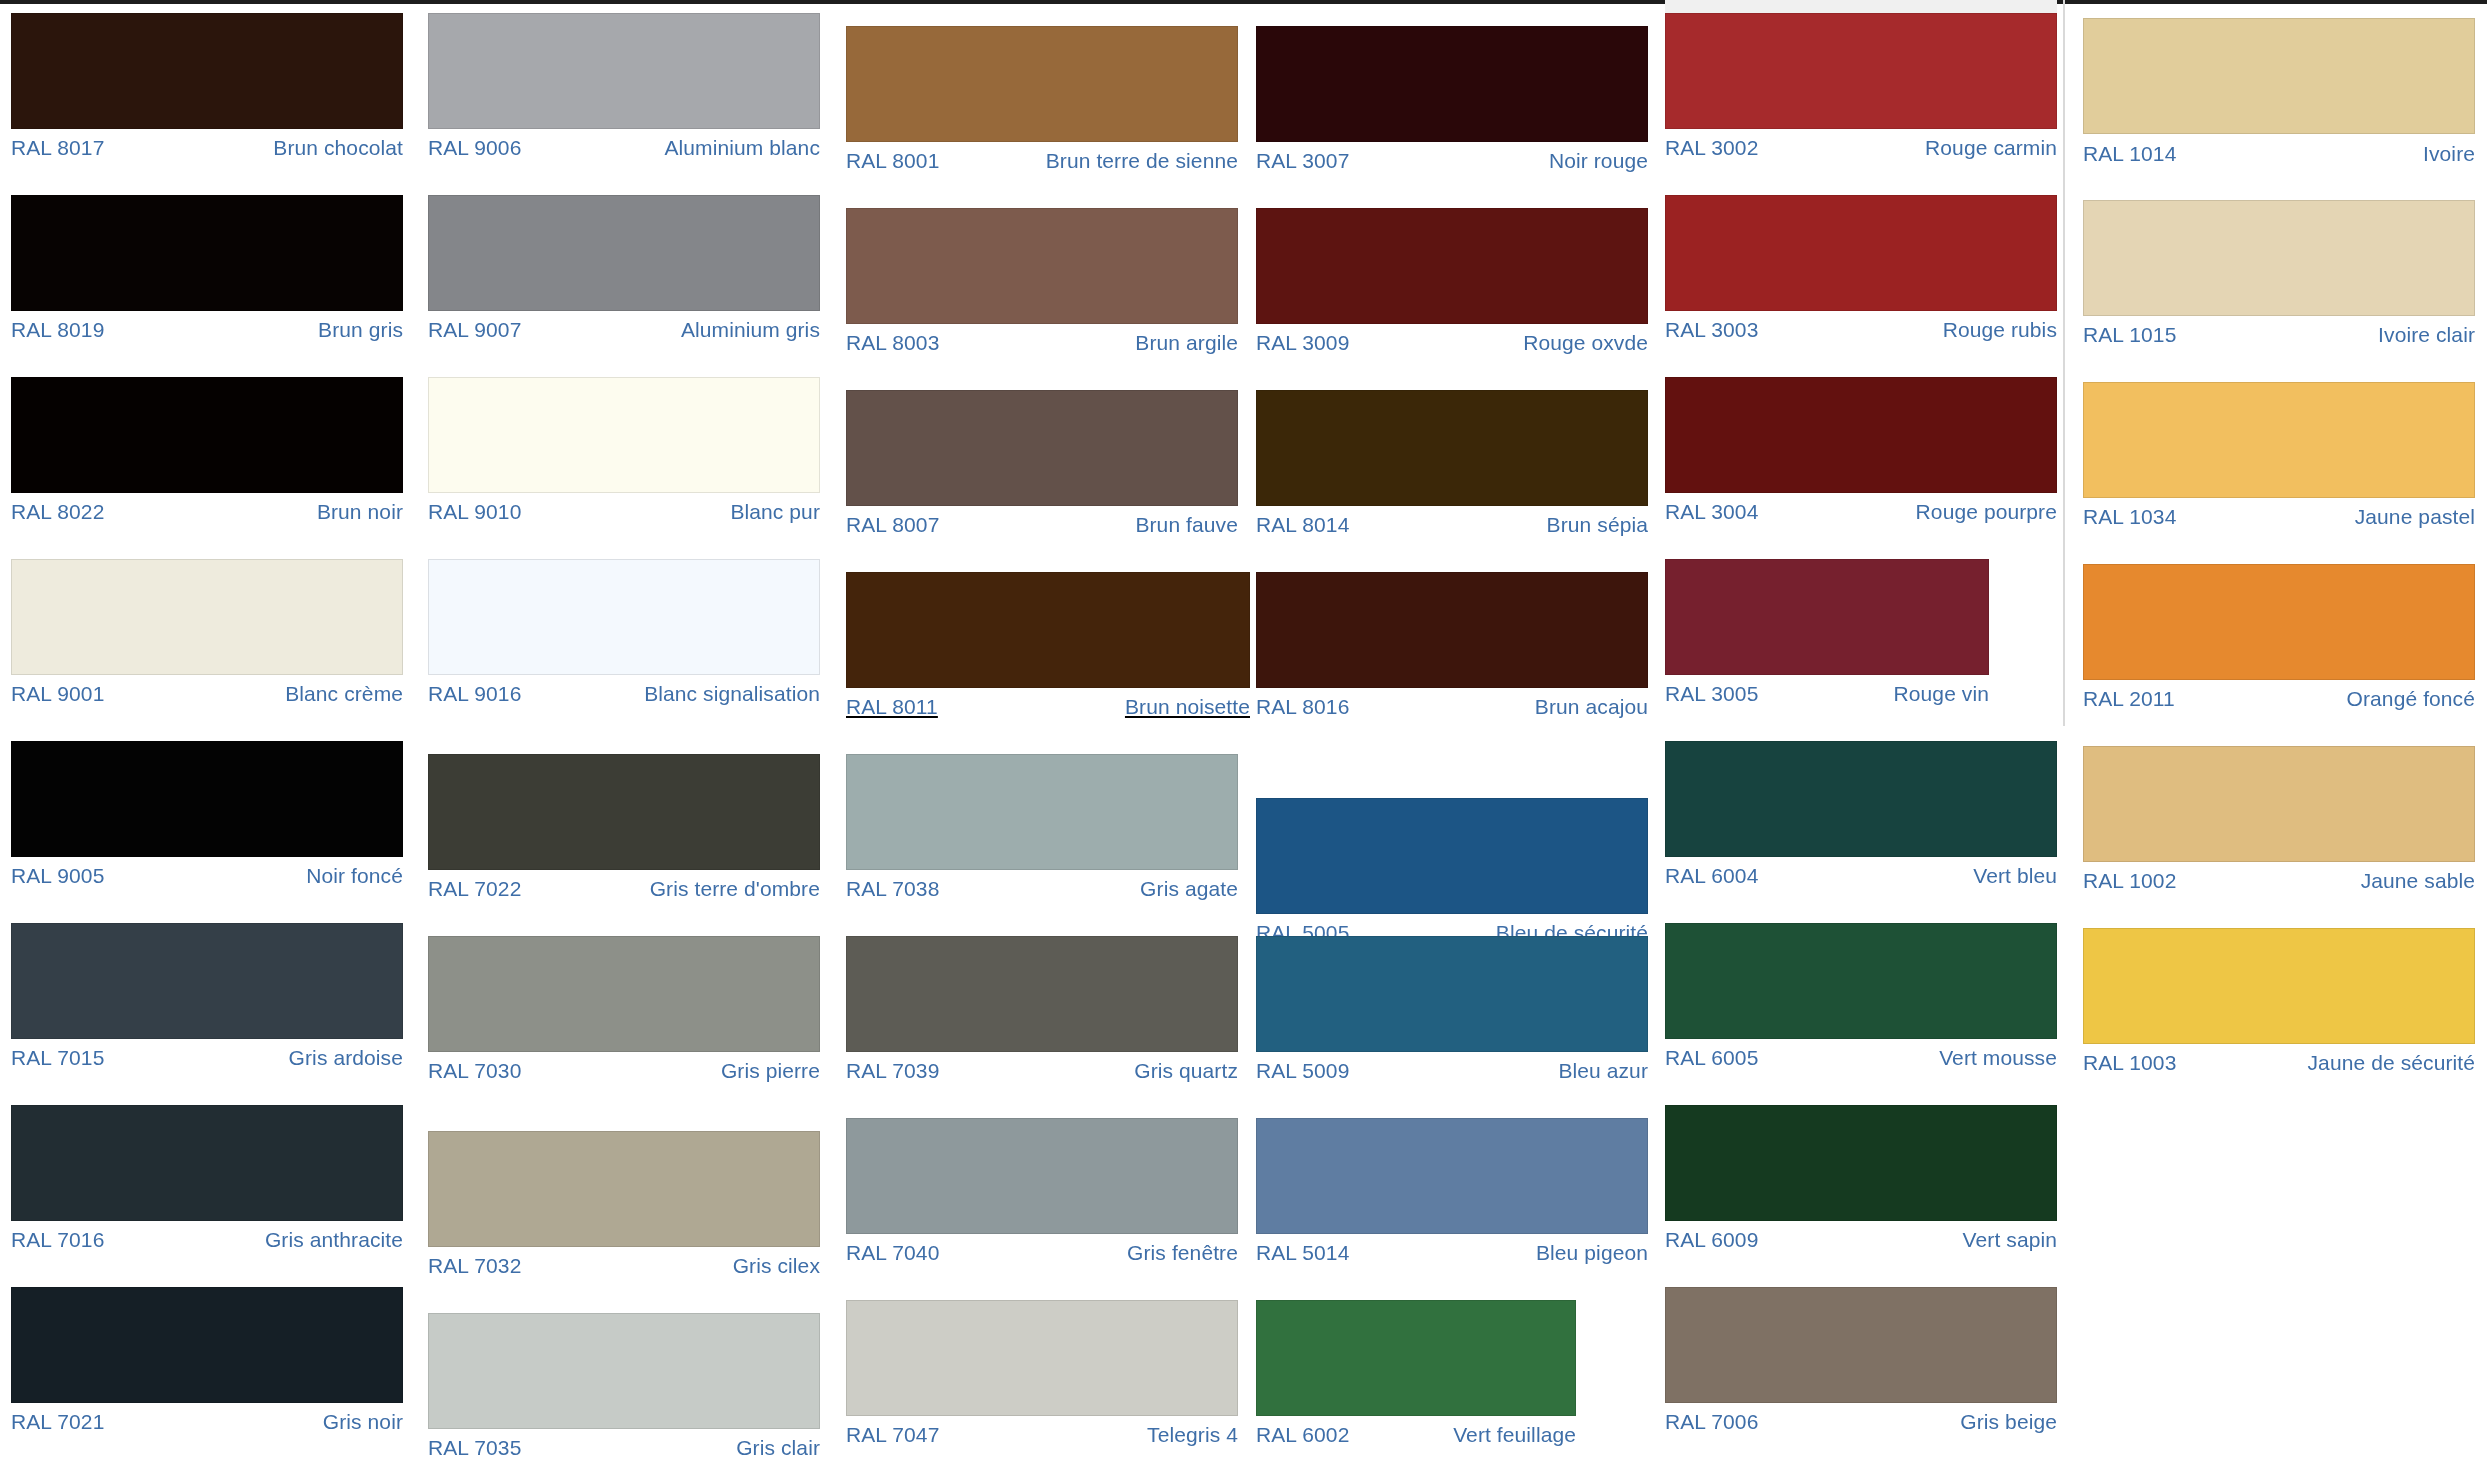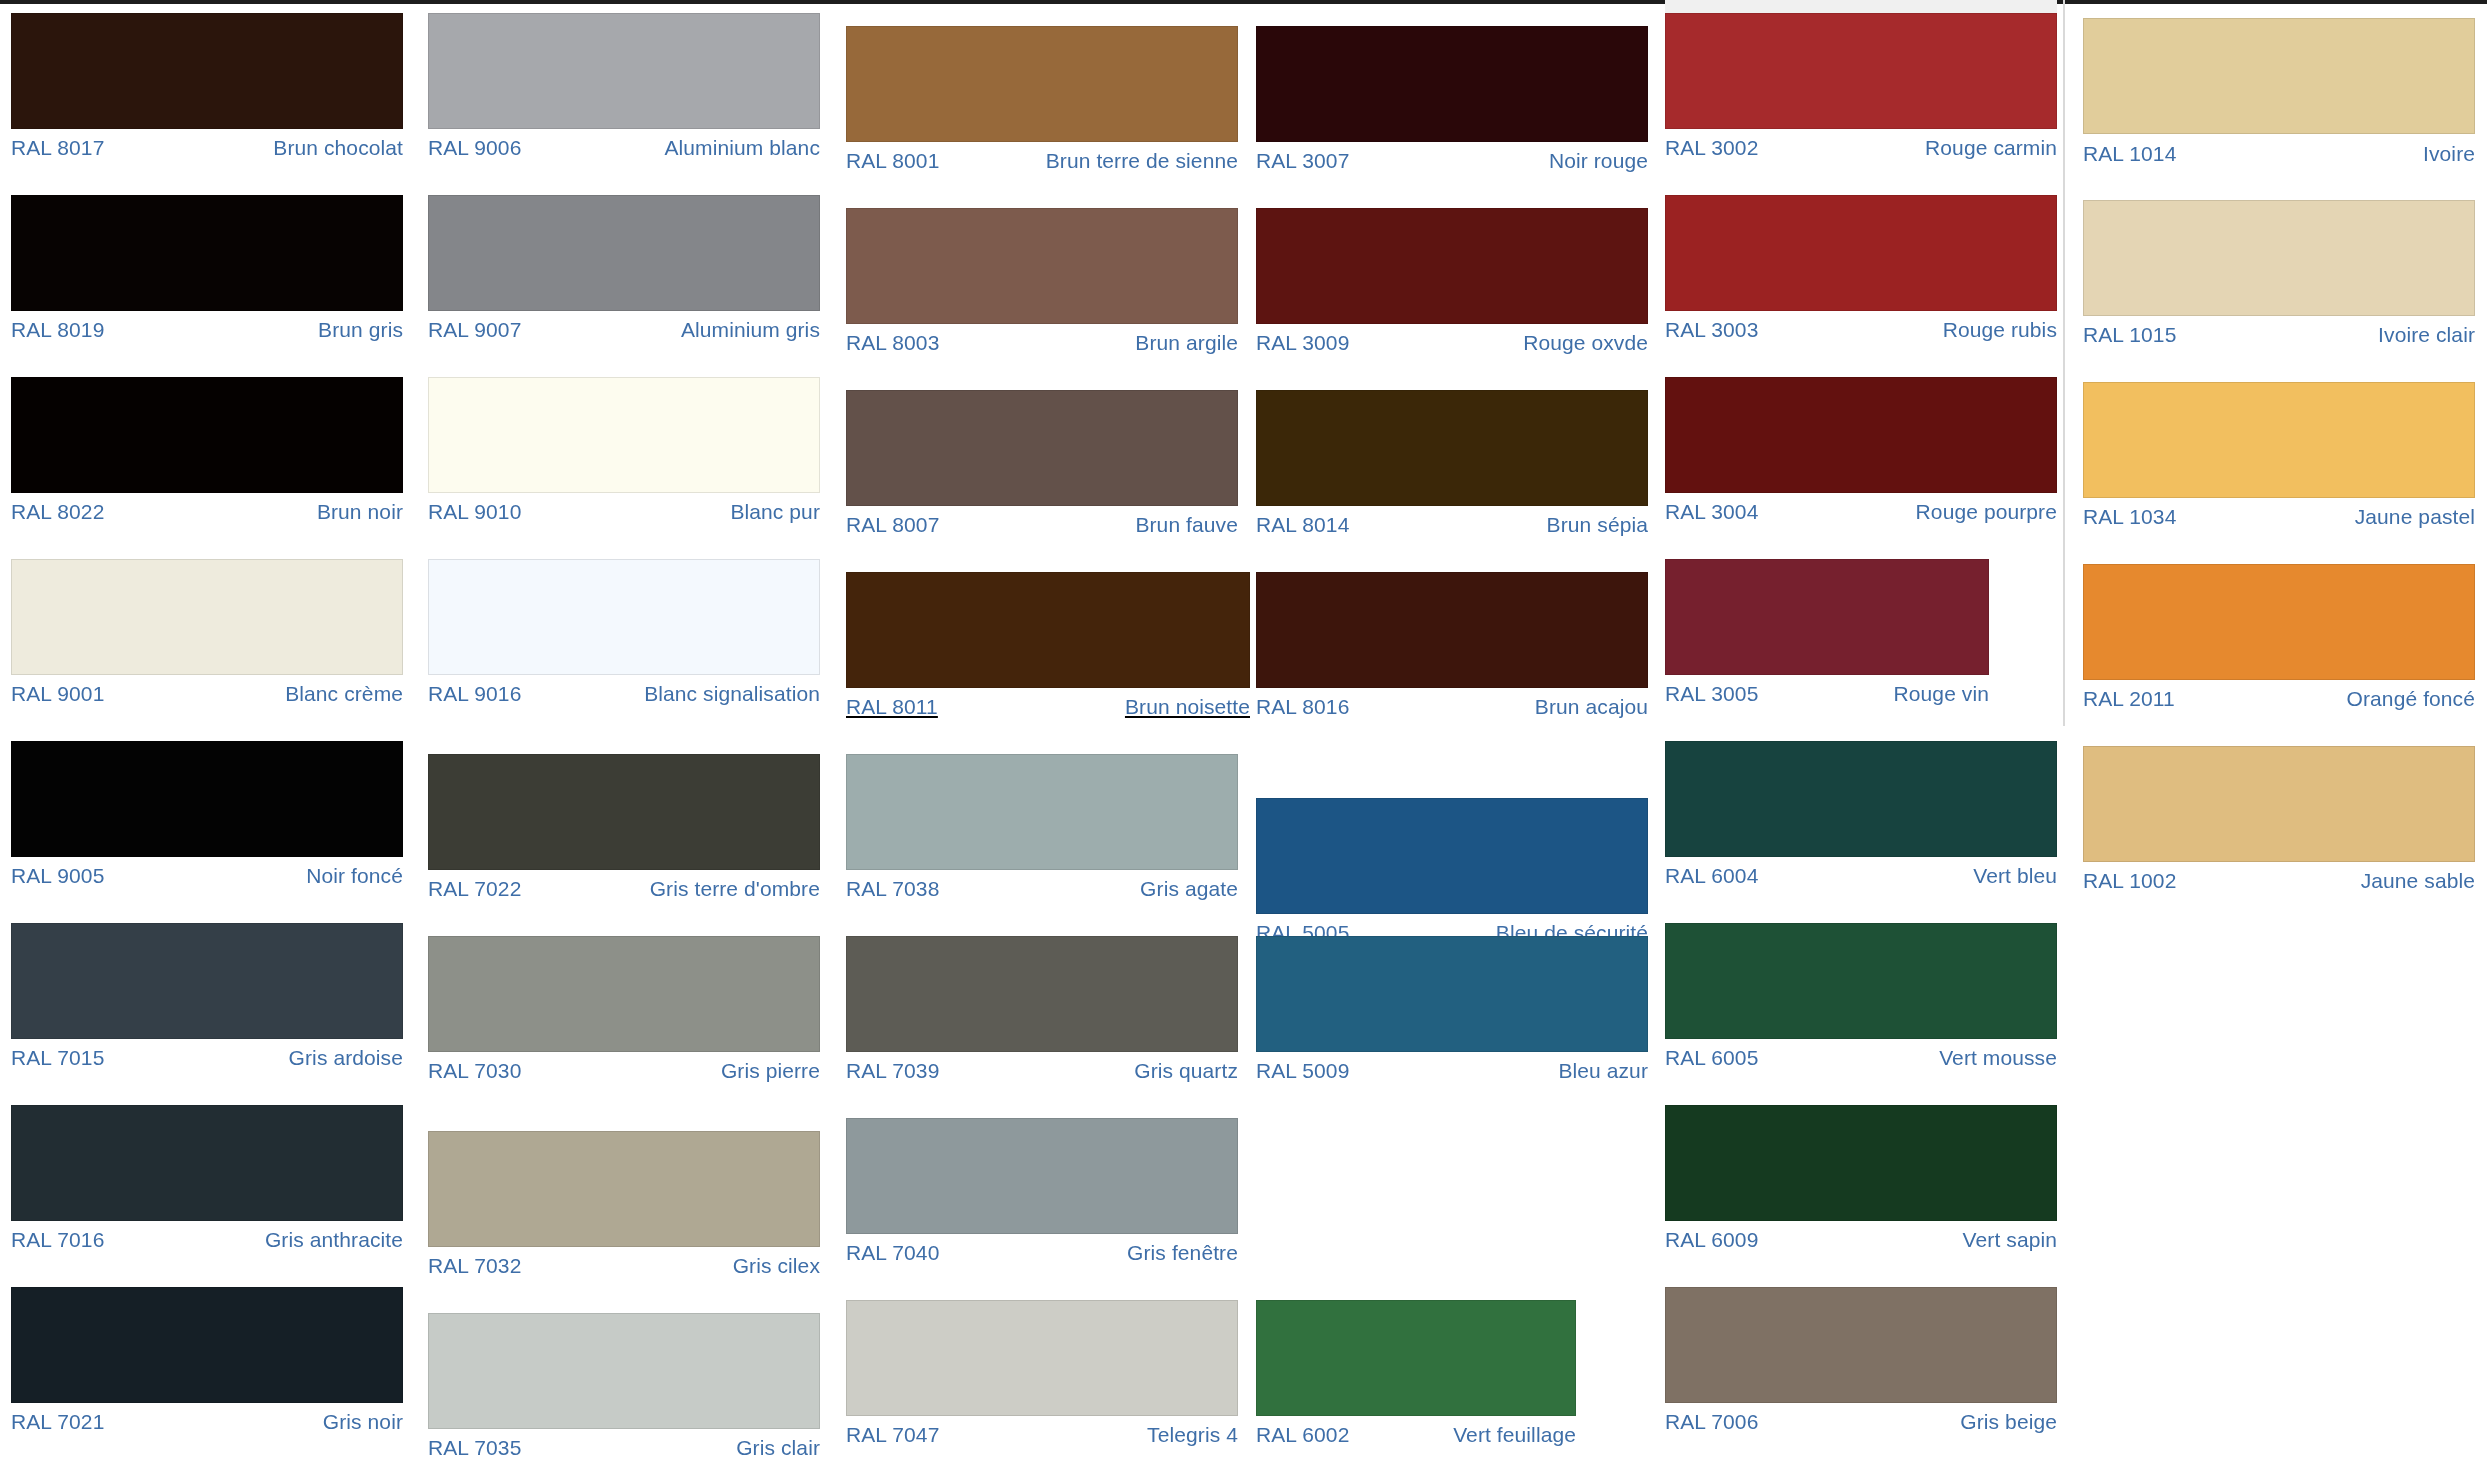--- a/index.html
+++ b/index.html
@@ -276,20 +276,27 @@
           <span class="name">Bleu de sécurité</span>
         </div>
       </div>
       <div class="swatch-cell" style="top: 936px; width: 392px;">
         <div class="swatch" style="height: 116px; background: rgb(34, 96, 128);"></div>
         <div class="caption">
           <span class="code">RAL 5009</span>
           <span class="name">Bleu azur</span>
         </div>
       </div>
+      <div class="swatch-cell" style="top: 1118px; width: 392px;">
+        <div class="swatch" style="height: 116px; background: rgb(95, 125, 162);"></div>
+        <div class="caption">
+          <span class="code">RAL 5014</span>
+          <span class="name">Bleu pigeon</span>
+        </div>
+      </div>
       <div class="swatch-cell" style="top: 1300px; width: 320px;">
         <div class="swatch" style="height: 116px; background: rgb(49, 113, 62);"></div>
         <div class="caption">
           <span class="code">RAL 6002</span>
           <span class="name">Vert feuillage</span>
         </div>
       </div>
     </div>
     <div class="col" style="left: 1665px; width: 392px; height: 1483px;">
       <div class="swatch-cell" style="top: 13px; width: 392px;">
@@ -376,17 +383,24 @@
         <div class="caption">
           <span class="code">RAL 2011</span>
           <span class="name">Orangé foncé</span>
         </div>
       </div>
       <div class="swatch-cell" style="top: 746px; width: 392px;">
         <div class="swatch" style="height: 116px; background: rgb(223, 189, 128);"></div>
         <div class="caption">
           <span class="code">RAL 1002</span>
           <span class="name">Jaune sable</span>
+        </div>
+      </div>
+      <div class="swatch-cell" style="top: 928px; width: 392px;">
+        <div class="swatch" style="height: 116px; background: rgb(238, 198, 69);"></div>
+        <div class="caption">
+          <span class="code">RAL 1003</span>
+          <span class="name">Jaune de sécurité</span>
         </div>
       </div>
     </div>
   </div>
 
 
 </body></html>

